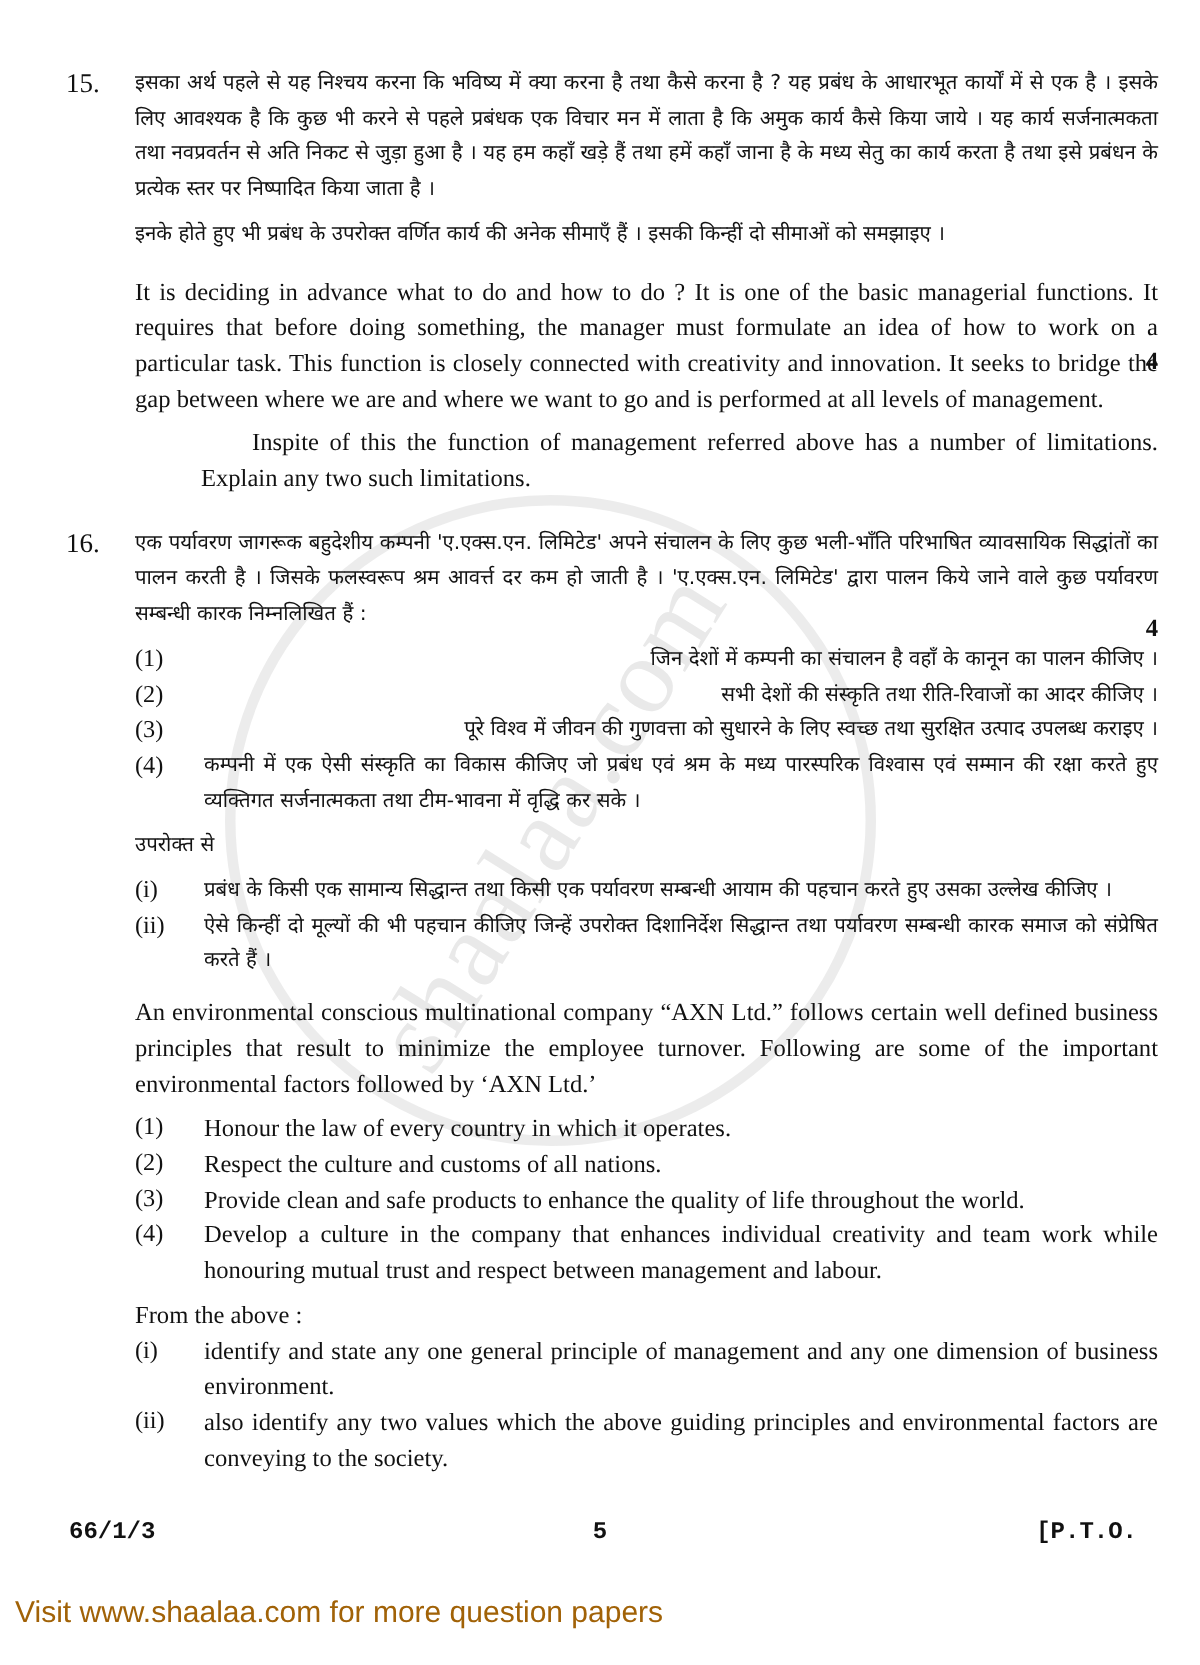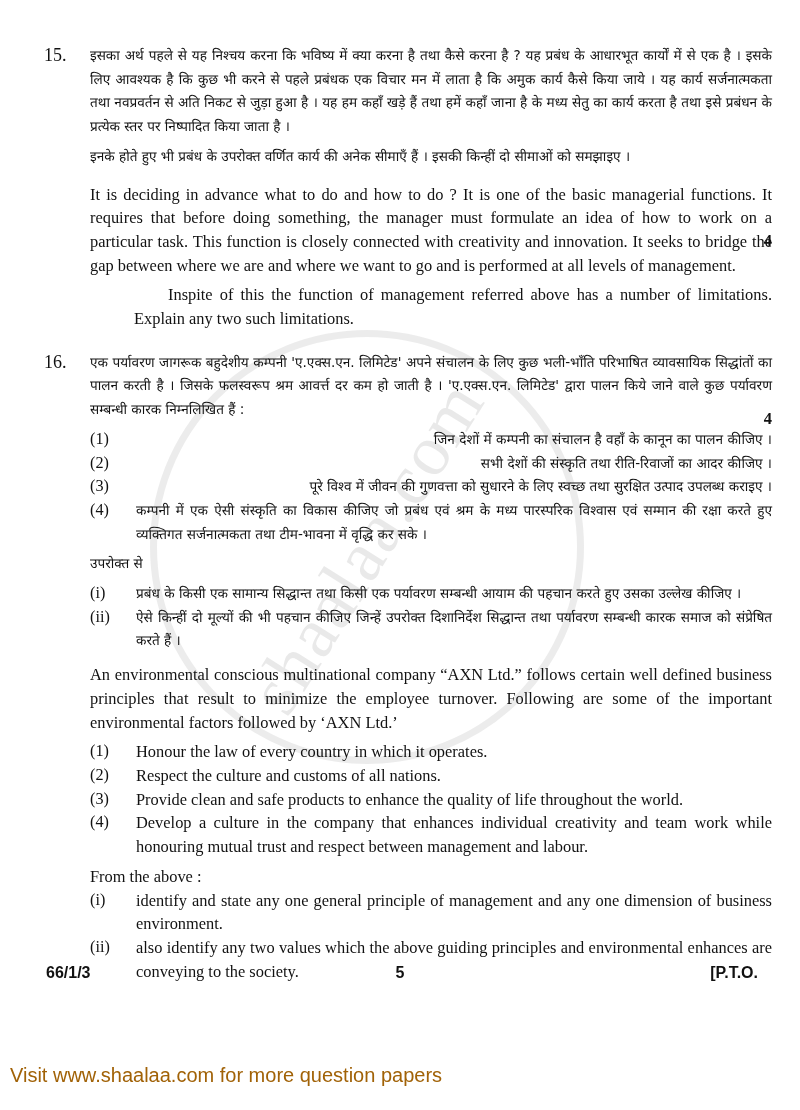--- a/index.html
+++ b/index.html
@@ -127,24 +127,24 @@
     font-size: 16.5px;
     line-height: 23.7px;
     z-index: 3;
   }
 
   
   #footer {
     position: absolute;
     left: 0;
     right: 0;
-    top: 964px;
+    top: 1012px;
     height: 30px;
     z-index: 2;
-    font-family: Liberation Sans, sans-serif;
+    font-family: Liberation Mono, monospace;
     font-weight: bold;
     font-size: 16px;
   }
   #footer .f-left  { position: absolute; left: 46px; }
   #footer .f-mid   { position: absolute; left: 0; right: 0; text-align: center; }
   #footer .f-right { position: absolute; right: 42px; }
 
   #promo {
     position: absolute;
     left: 10px;
@@ -237,21 +237,21 @@
           </div>
 
           <p class="en en-left mt6">From the above :</p>
 
           <div class="lrow">
             <div class="lmark">(i)</div>
             <div class="ltext en">identify and state any one general principle of management and any one dimension of business environment.</div>
           </div>
           <div class="lrow">
             <div class="lmark">(ii)</div>
-            <div class="ltext en">also identify any two values which the above guiding principles and environmental enhances are conveying to the society.</div>
+            <div class="ltext en">also identify any two values which the above guiding principles and environmental factors are conveying to the society.</div>
           </div>
 
         </div>
       </div>
     </div>
 
   </div>
 
   <div id="footer">
     <span class="f-left">66/1/3</span>

